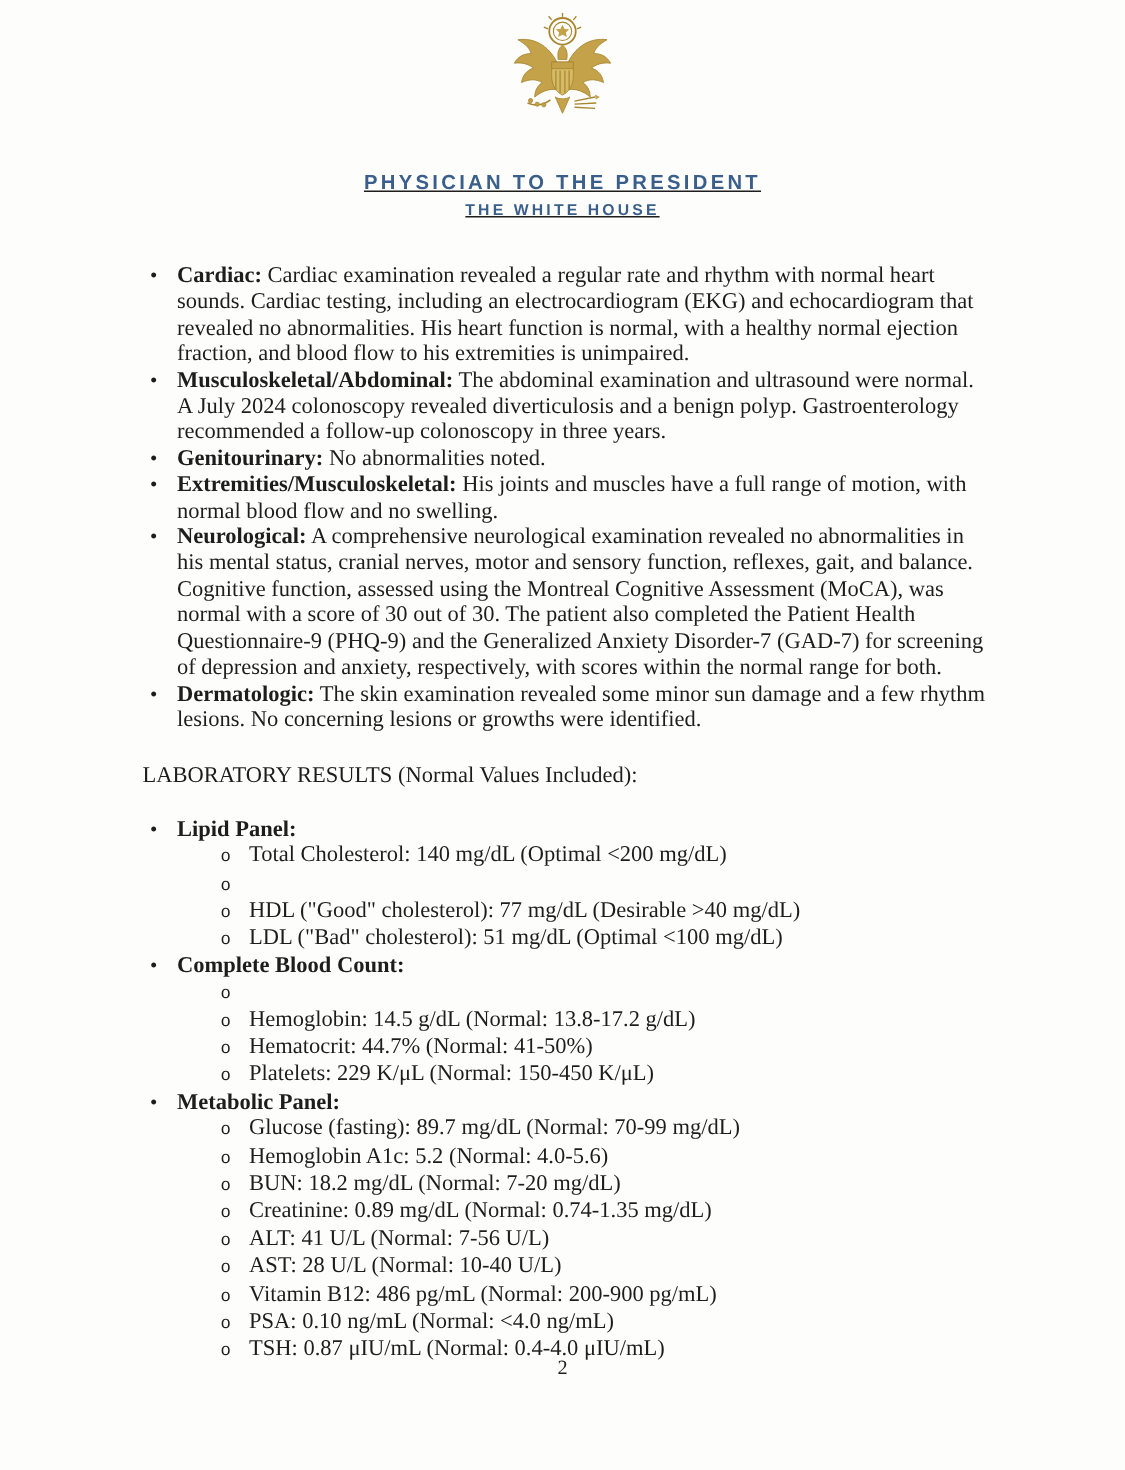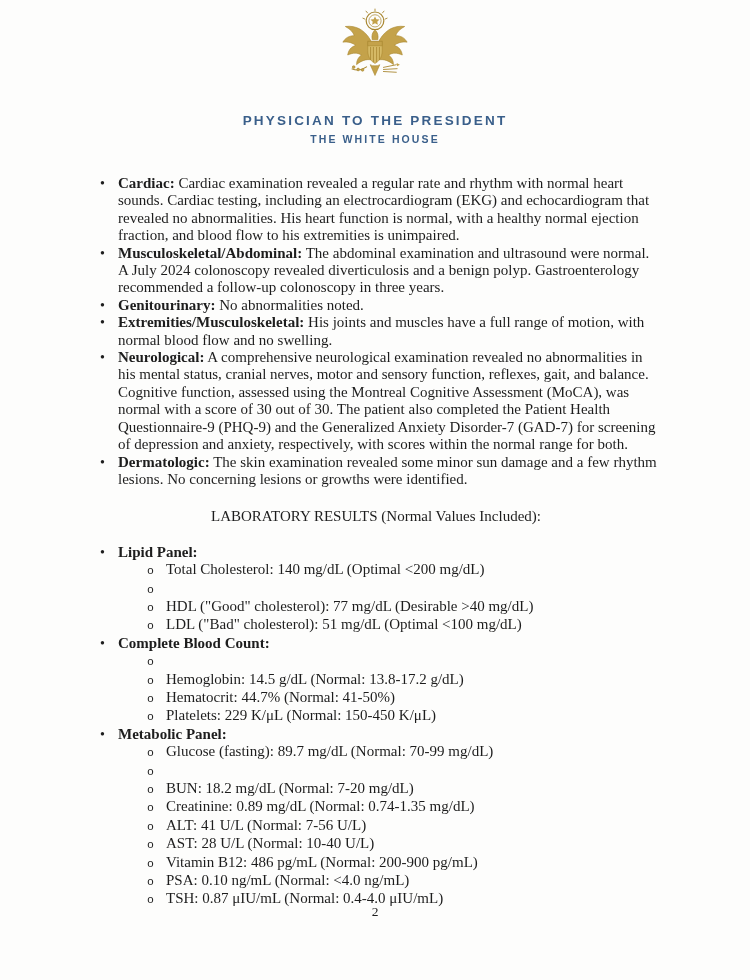--- a/index.html
+++ b/index.html
@@ -6,21 +6,21 @@
   .page {
     position:relative;
     width:750px; height:980px;
     background:#fdfdfc;
     font-family:"Liberation Serif", serif;
     color:#1d1d1d;
     overflow:hidden;
     margin:0 auto;
   }
   
-  .doc-header { text-align:center; padding-top:8px; }
+  .doc-header { text-align:center; padding-top:8px;text-decoration:underline; }
   .seal { width:82px; height:90px; display:inline-block; }
   .lh-title {
     margin-top:11px;
     font-family:"Liberation Sans", sans-serif;
     font-size:13.5px; font-weight:700;
     letter-spacing:2.2px;
     color:#3a5f8a;
   }
   .lh-subtitle {
     margin-top:5px;
@@ -37,21 +37,21 @@
   }
   ul { list-style:none; margin:0; padding:0; }
   .bullet-item { display:flex; align-items:flex-start; }
   .marker {
     flex:0 0 18px; width:18px;
     padding-left:5px;
     font-size:14px;
   }
   .item-body { flex:1; }
   .item-body b { font-weight:700;text-align:right; }
-  .lab-heading { margin:20px 0 18px 0;text-align:center; }
+  .lab-heading { margin:20px 0 18px 0; }
   .sub-item { display:flex; align-items:flex-start; }
   .sub-marker {
     flex:0 0 19px; width:19px;
     margin-left:29px;
     font-family:"Liberation Mono", monospace;
     font-size:11.5px;
     padding-top:1px;
   }
   .sub-text { flex:1; }
   
@@ -186,20 +186,21 @@
         </li>
         <li class="bullet-item">
           <span class="marker">•</span>
           <div class="item-body"><b>Metabolic Panel:</b><ul class="sub-list">
               <li class="sub-item">
                 <span class="sub-marker">o</span>
                 <span class="sub-text">Glucose (fasting): 89.7 mg/dL (Normal: 70-99 mg/dL)</span>
               </li>
               <li class="sub-item">
                 <span class="sub-marker">o</span>
+                <span class="sub-text">Hemoglobin A1c: 5.2 (Normal: 4.0-5.6)</span>
               </li>
               <li class="sub-item">
                 <span class="sub-marker">o</span>
                 <span class="sub-text">BUN: 18.2 mg/dL (Normal: 7-20 mg/dL)</span>
               </li>
               <li class="sub-item">
                 <span class="sub-marker">o</span>
                 <span class="sub-text">Creatinine: 0.89 mg/dL (Normal: 0.74-1.35 mg/dL)</span>
               </li>
               <li class="sub-item">

